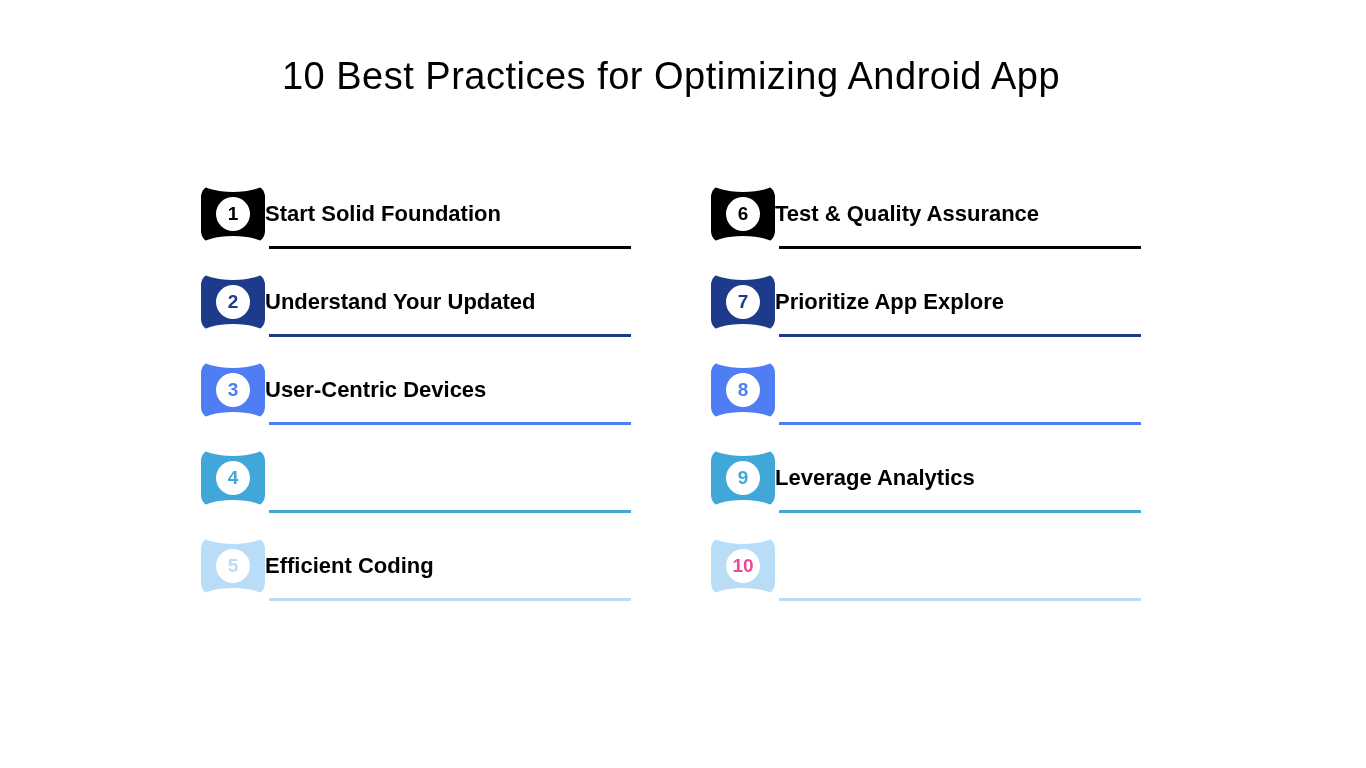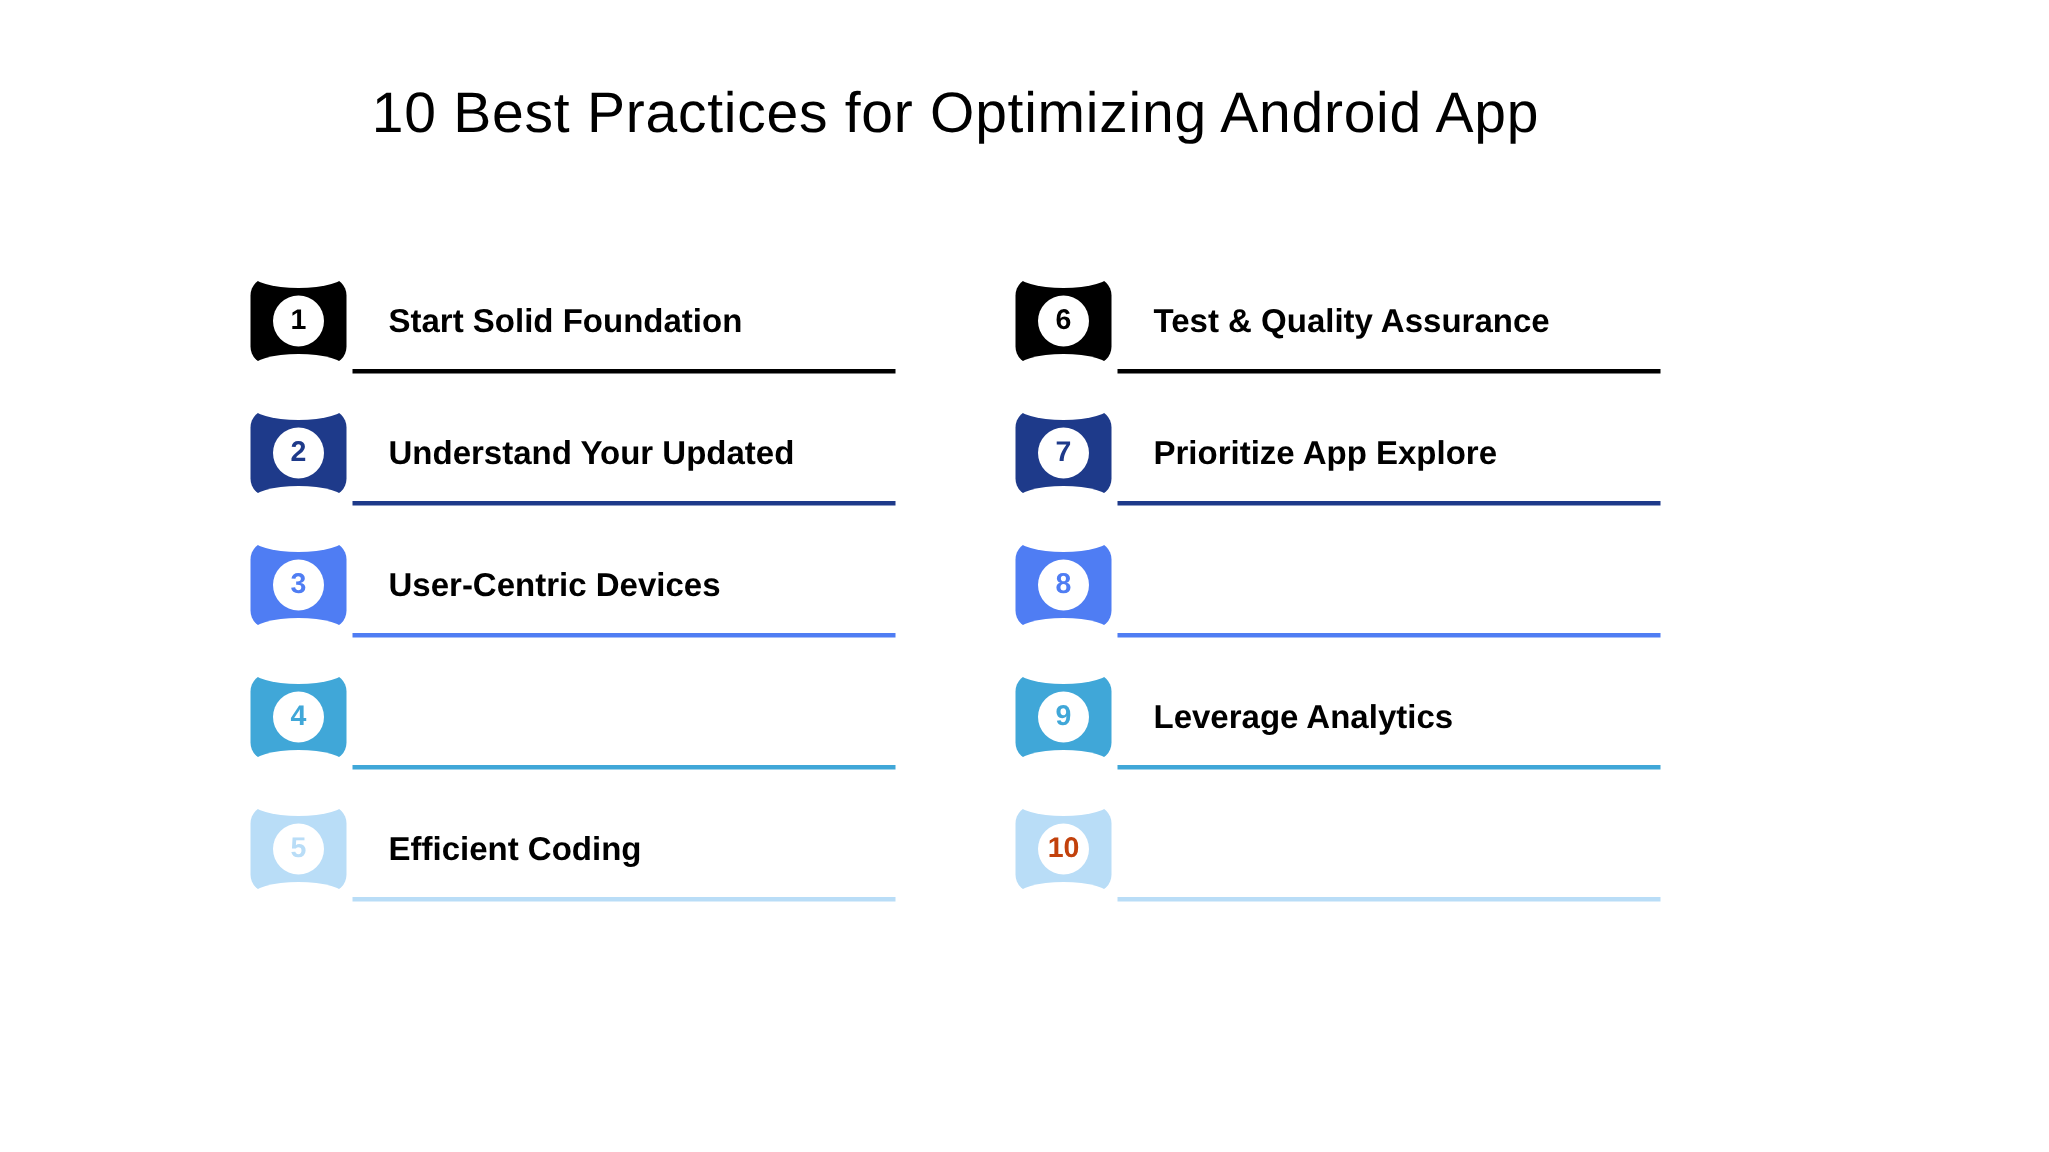--- a/index.html
+++ b/index.html
@@ -1,17 +1,17 @@
 <!DOCTYPE html>
 <html><head>
 <meta charset="utf-8">
 <style>
   * { box-sizing: border-box; margin: 0; padding: 0; }
   html, body { width: 1366px; height: 768px; background: #ffffff; font-family: "Segoe UI", Arial, sans-serif; }
-  .page { width: 1274px; height: 768px; position: relative; }
+  .page { width: 1274px; height: 768px; position: relative; margin-left: 34px; }
   .title {
     position: absolute;
     top: 55px;
     left: 0;
     width: 100%;
     text-align: center;
     font-size: 38px;
     font-weight: 500;
     color: #000;
     letter-spacing: 0.5px;
@@ -63,21 +63,20 @@
     display: flex;
     align-items: center;
     justify-content: center;
     font-weight: 700;
     font-size: 19px;
     position: relative;
     z-index: 2;
   }
   .label {
     flex: 1;
-    padding-left: 28px;
     font-size: 22px;
     font-weight: 700;
     color: #000;
   }
   .rule {
     position: absolute;
     left: 68px;
     right: 0;
     bottom: -6px;
     height: 3px;
@@ -170,21 +169,21 @@
           <div class="circle">
               <span style="color:#40a7d8">9</span>
             </div>
         </div>
         <div class="label">Leverage Analytics</div>
         <div class="rule" style="background:#40a7d8"></div>
       </div>
       <div class="item">
         <div class="badge" style="background:#b9ddf7">
           <div class="circle">
-              <span style="color:#c2410c">10</span>
+              <span style="color:#ec4899">10</span>
             </div>
         </div>
         <div class="rule" style="background:#b9ddf7"></div>
       </div>
     </div>
 
   </div>
 </div>
 
 </body></html>

